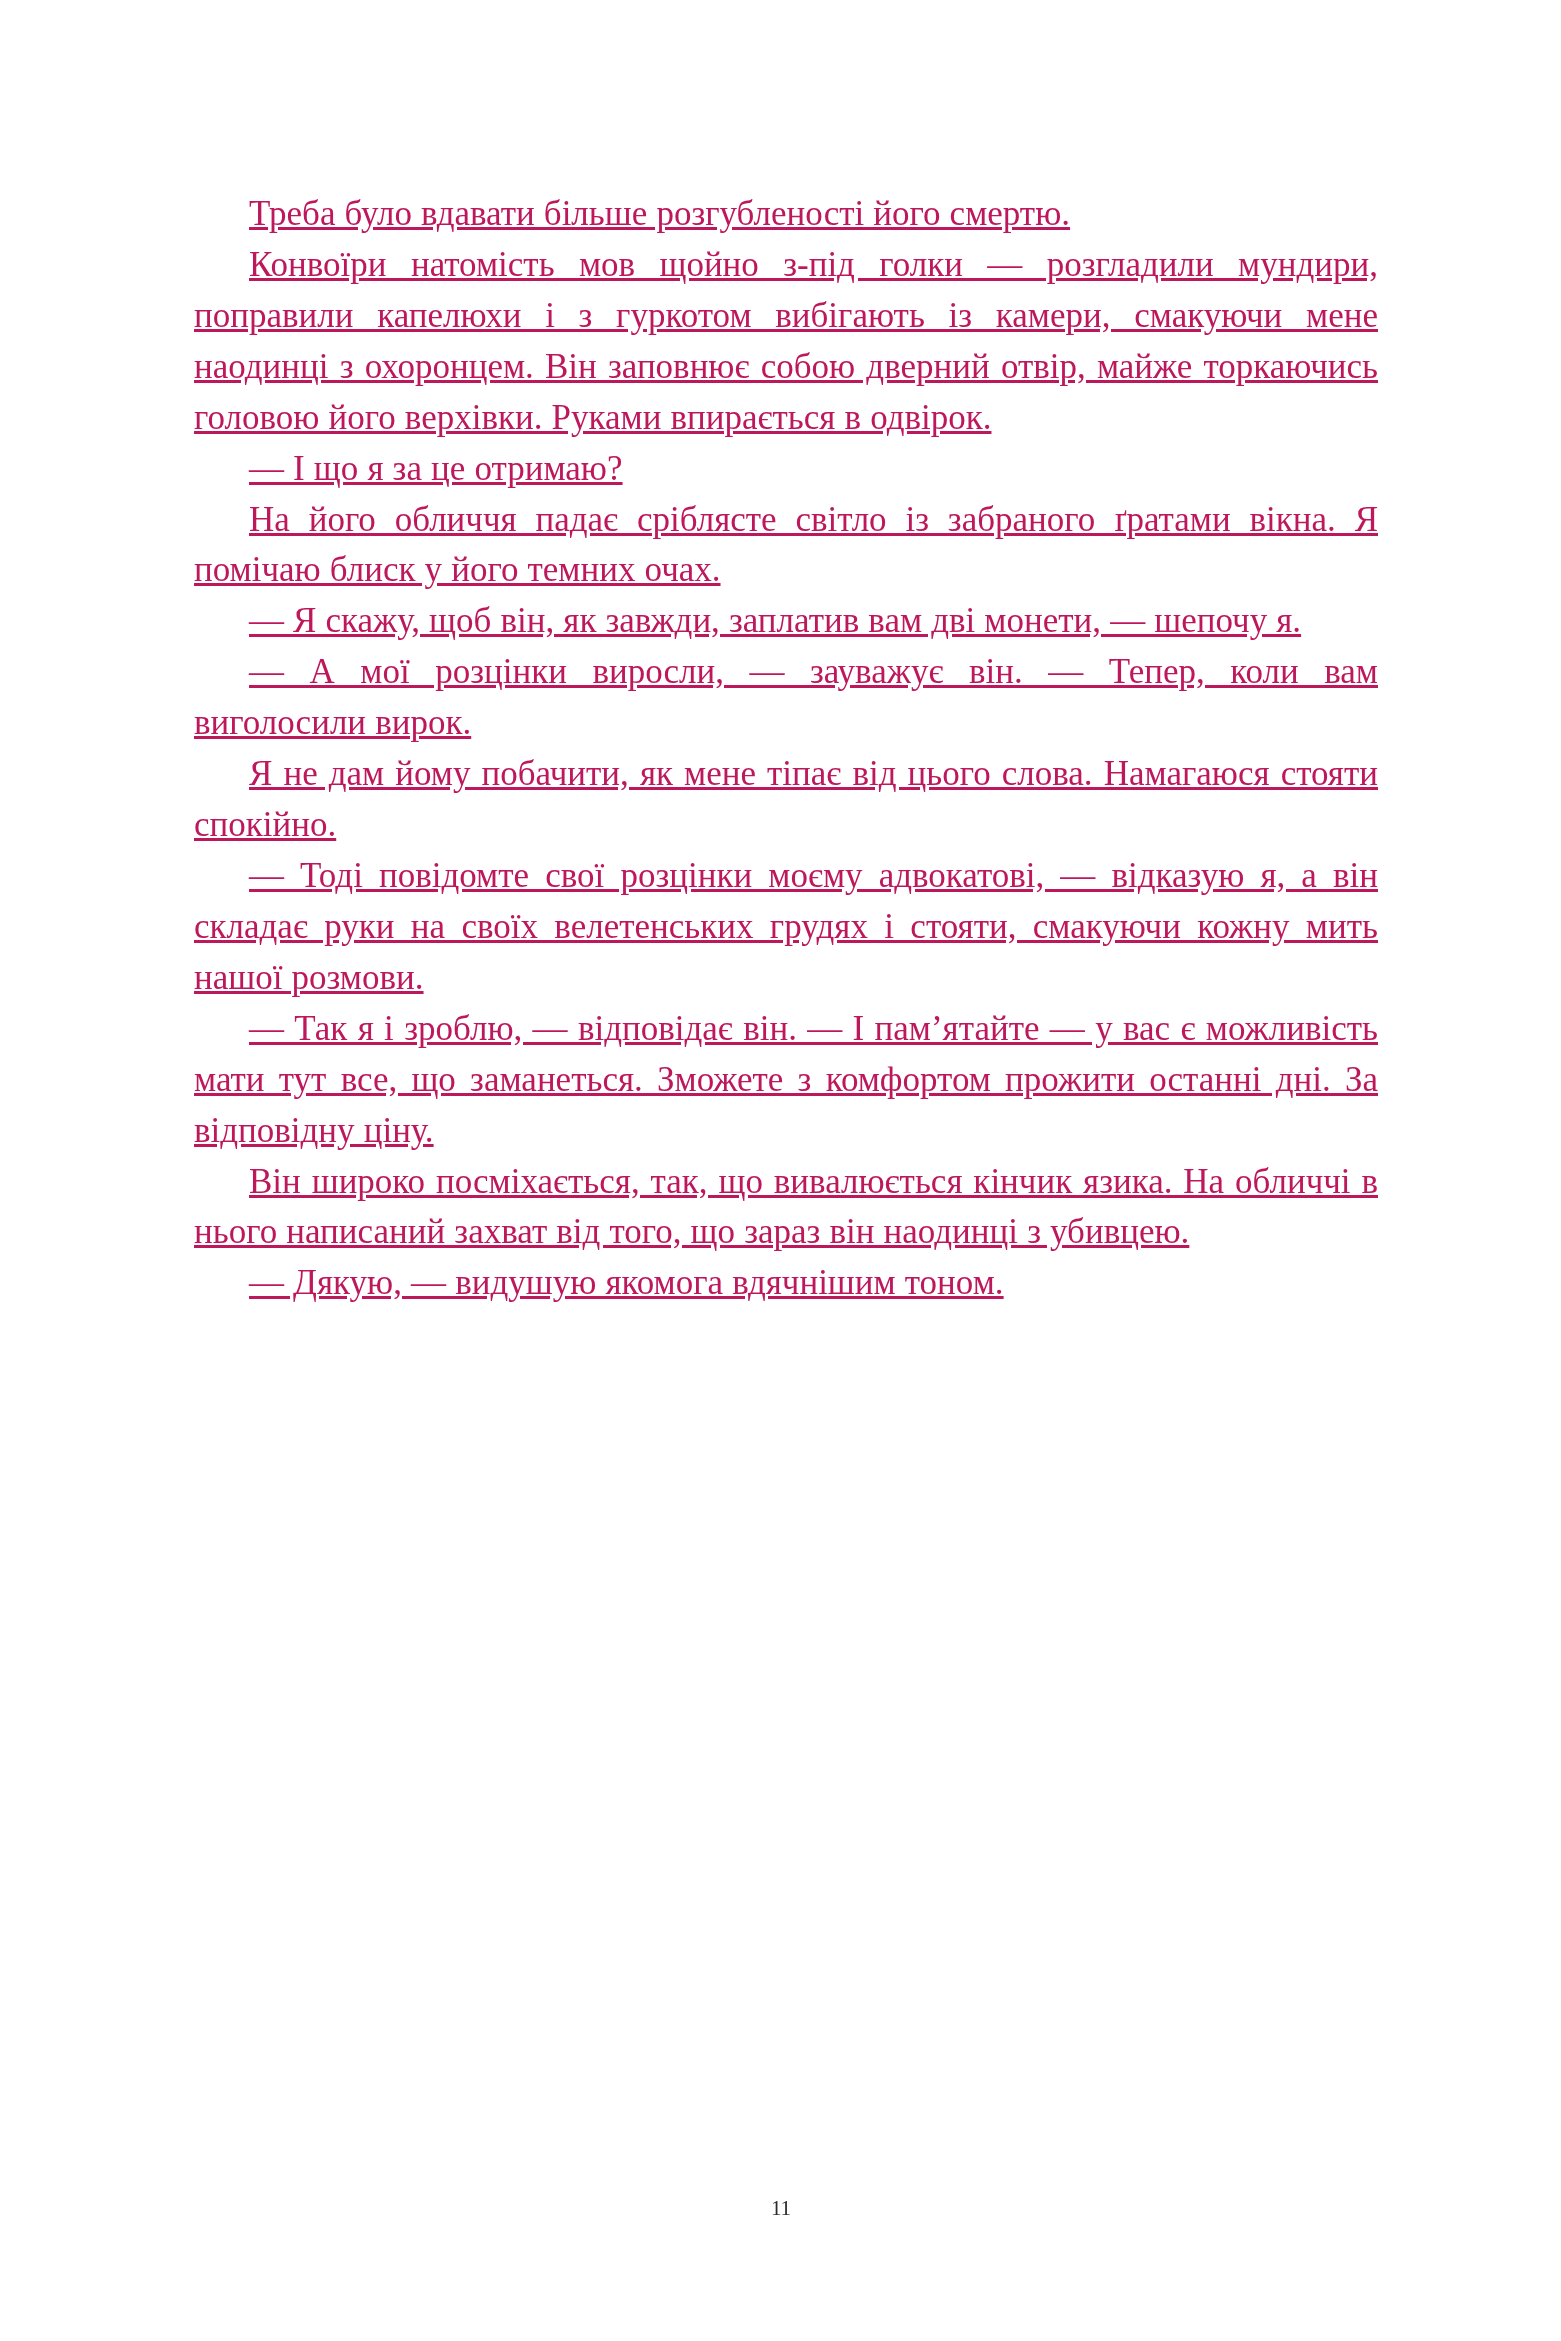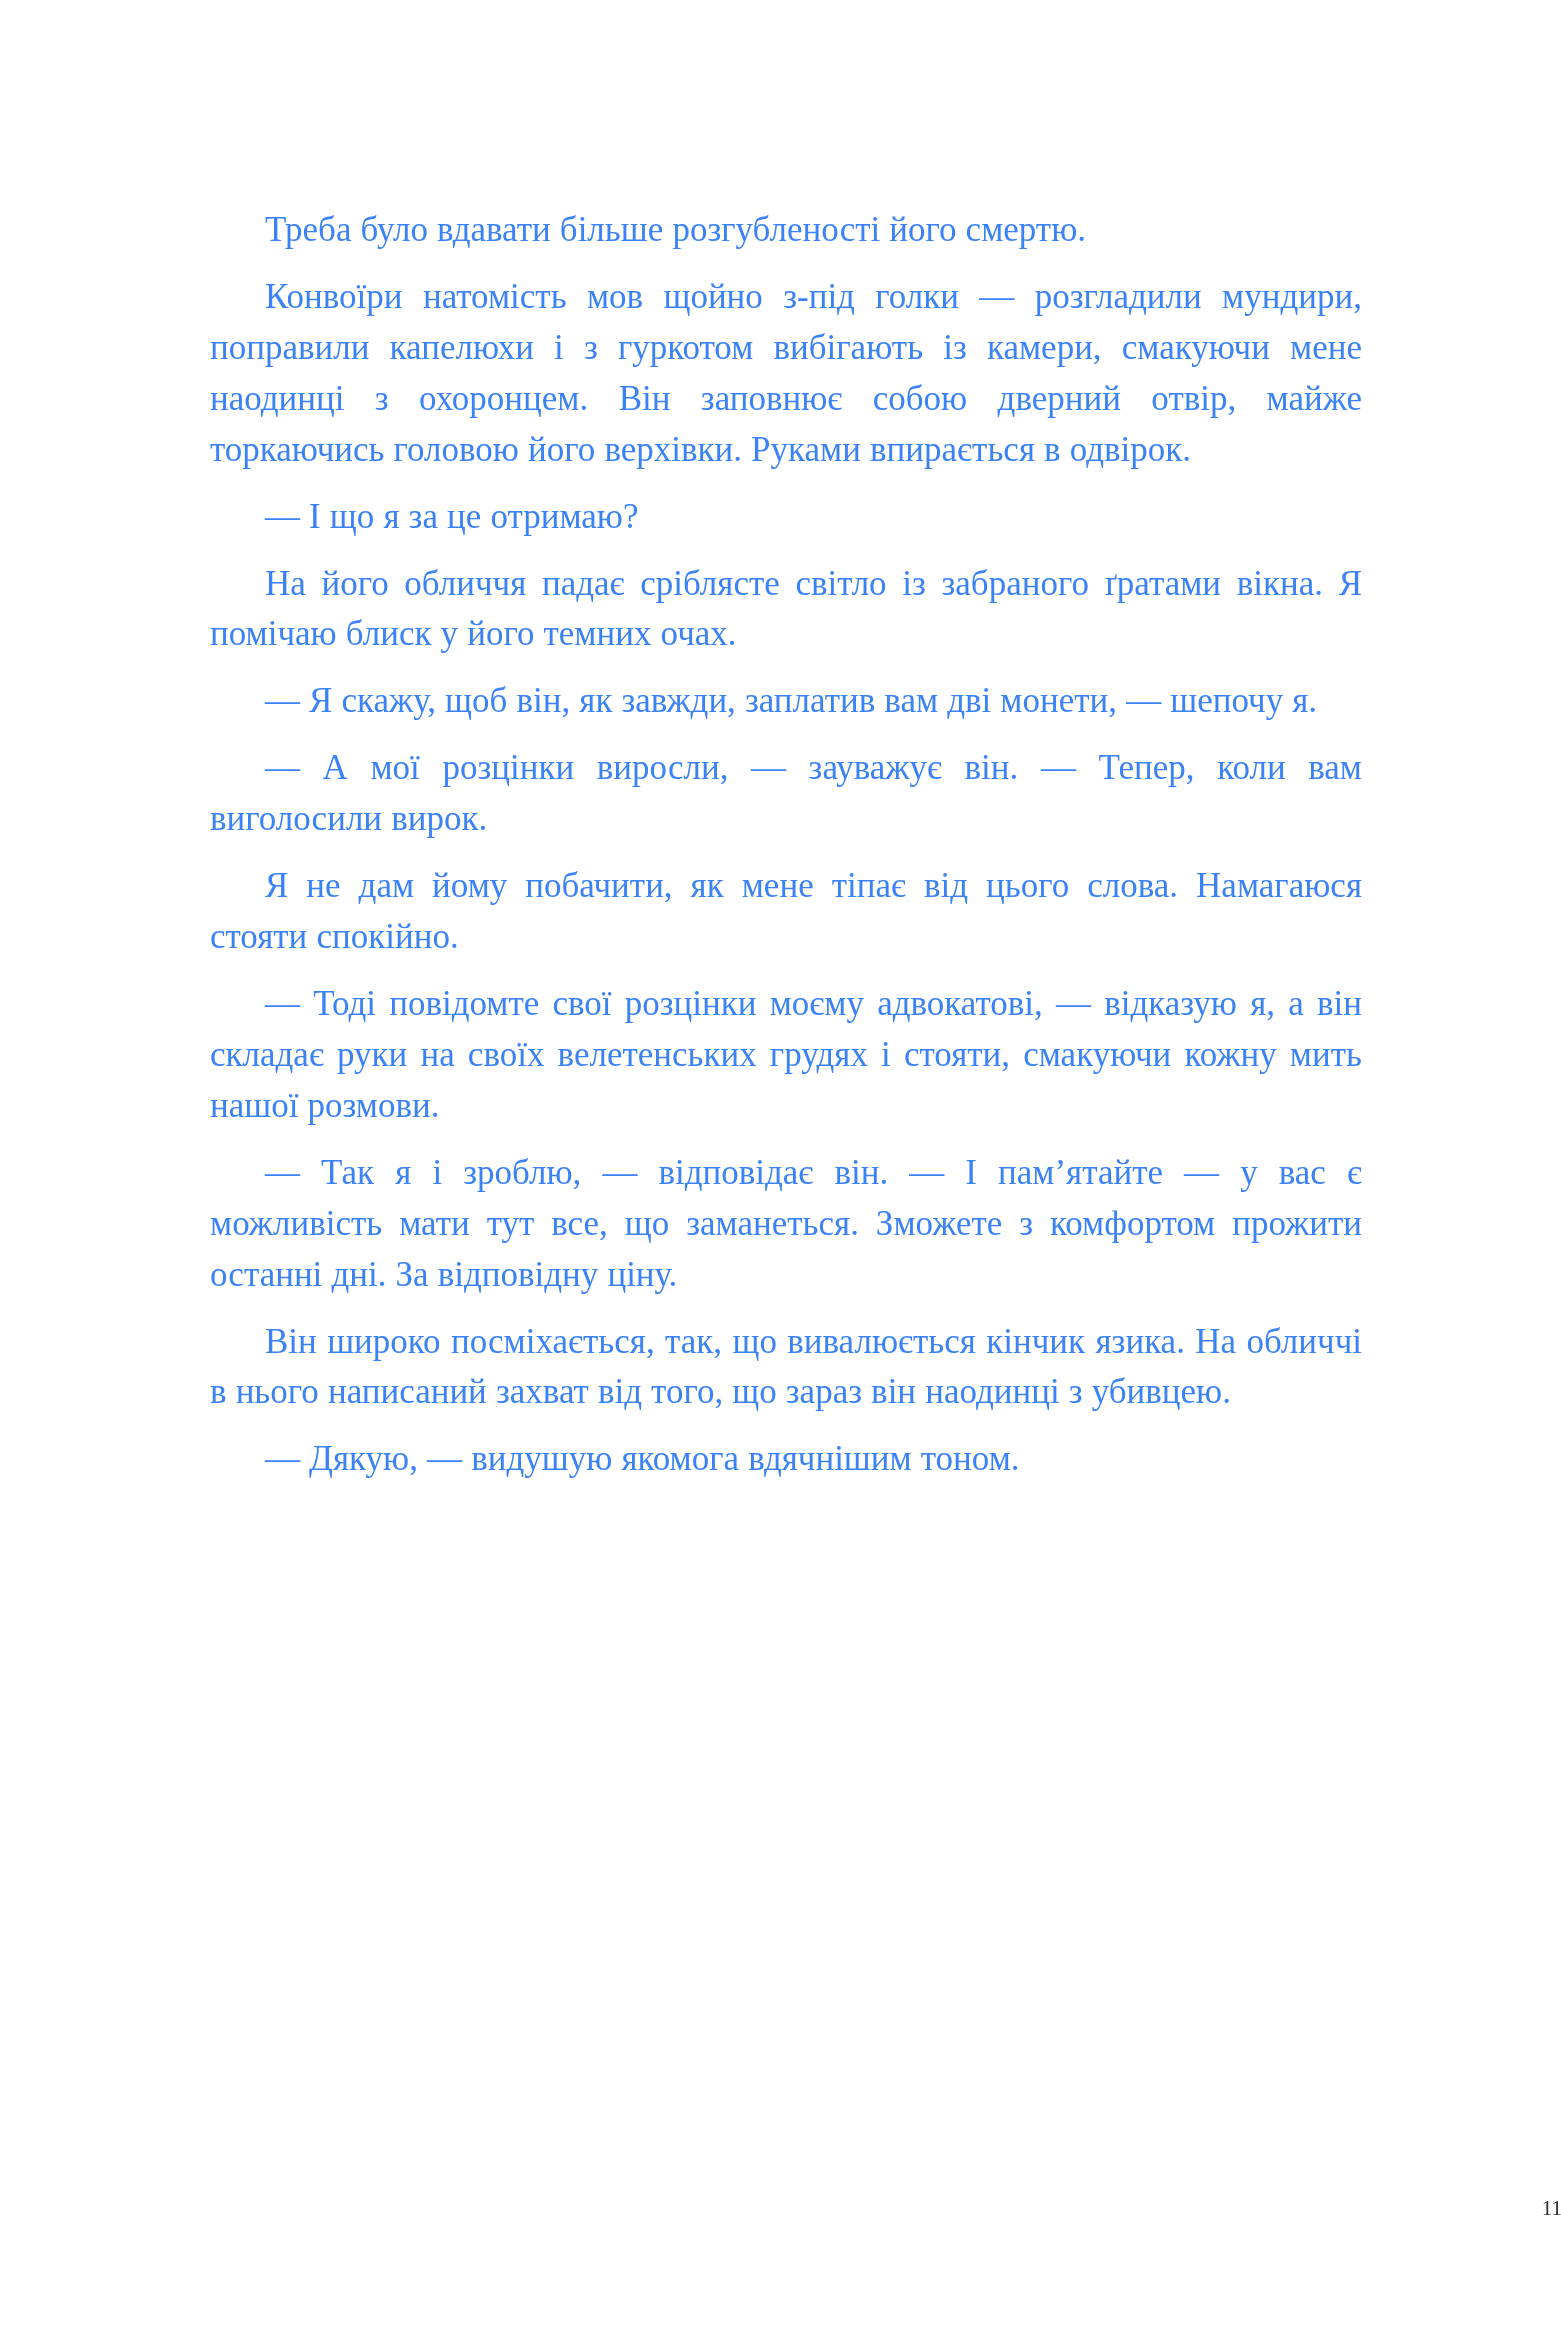--- a/index.html
+++ b/index.html
@@ -23,36 +23,37 @@
     background: #ffffff;
     overflow: hidden;
   }
   .text-block {
     position: absolute;
     left: 194px;
     top: 189px;
     width: 1184px;
   }
   .para {
-    margin: 16px;
+    margin: 0;
     font-size: 35px;
     line-height: 1.455;
     text-align: justify;
     text-justify: inter-word;
     text-indent: 55px;
     hyphens: manual;
     word-spacing: 0.01em;
-    color: #3b82f6;
+    color: #be185d;
+    text-decoration: underline;
   }
   .folio {
     position: absolute;
     left: 0;
     right: 0;
     top: 2196px;
-    text-align: right;
+    text-align: center;
     font-size: 21px;
     color: #2a2a2a;
     font-family: "Liberation Serif", "DejaVu Serif", serif;
   }
 </style>
 </head>
 <body>
 
 <div class="page">
 

